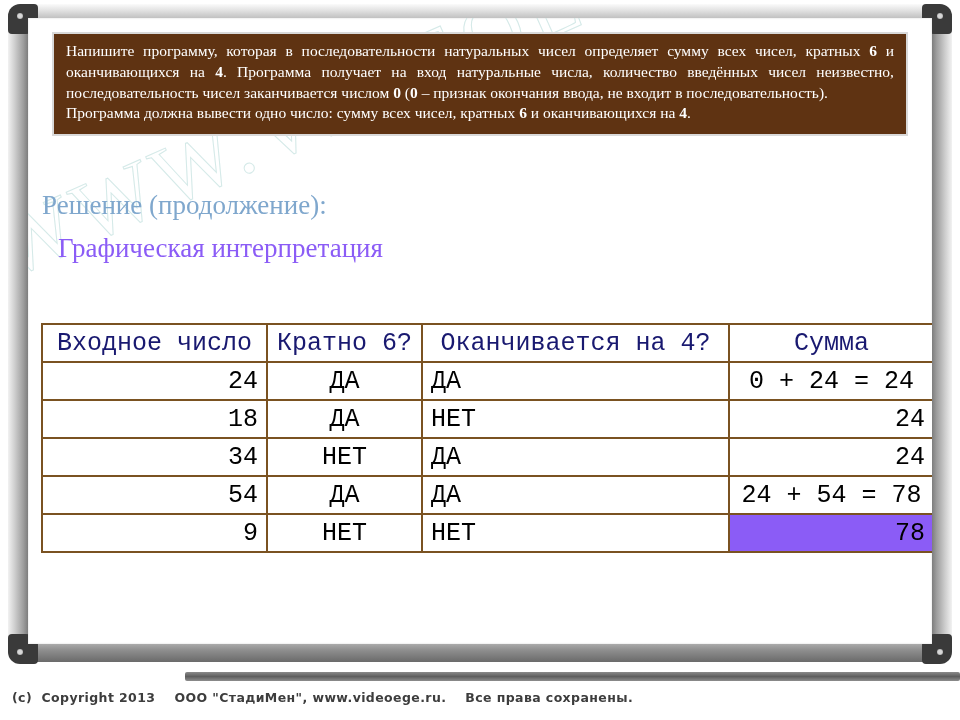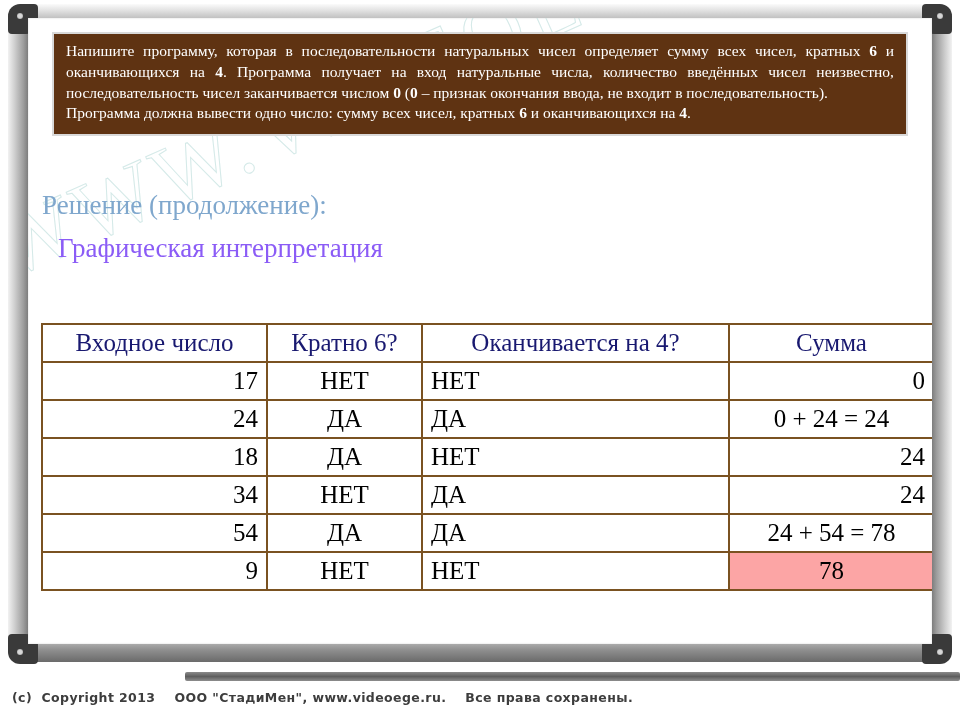--- a/index.html
+++ b/index.html
@@ -147,20 +147,21 @@
     color: #404040;
   }
   .accent-green { color: #1e7a4c; }
 
   
   .tbl-wrap {
     position: absolute;
     left: 13px;
     top: 305px;
     width: 892px;
+    font-family: Liberation Mono, monospace;
   }
   table.data {
     border-collapse: collapse;
     width: 892px;
     table-layout: fixed;
     background: #ffffff;
   }
   table.data td, table.data th {
     border: 2px solid #7a5221;
     padding: 1px 8px;
@@ -176,21 +177,21 @@
   }
   .col-a { width: 225px; }
   .col-b { width: 155px; }
   .col-c { width: 307px; }
   .col-d { width: 205px; }
   .cell-num { text-align: right; padding-right: 26px; }
   .cell-mid { text-align: center; }
   .cell-word { text-align: left; padding-left: 14px; }
   .cell-sum { text-align: right; padding-right: 10px; }
   .cell-sum-expr { text-align: center; }
-  .hl { background: #fca5a5; text-align: center; }
+  .hl { background: #8b5cf6; }
 
   
   .line-end {
     position: absolute;
     left: 14px;
     top: 606px;
     font-size: 27px;
     color: #404040;
   }
 
@@ -255,26 +256,20 @@
           <thead>
             <tr>
               <th>Входное число</th>
               <th>Кратно 6?</th>
               <th>Оканчивается на 4?</th>
               <th>Сумма</th>
             </tr>
           </thead>
           <tbody>
               <tr>
-                <td class="cell-num">17</td>
-                <td class="cell-mid">НЕТ</td>
-                <td class="cell-word">НЕТ</td>
-                <td class="cell-sum">0</td>
-              </tr>
-              <tr>
                 <td class="cell-num">24</td>
                 <td class="cell-mid">ДА</td>
                 <td class="cell-word">ДА</td>
                 <td class="cell-sum-expr">0 + 24 = 24</td>
               </tr>
               <tr>
                 <td class="cell-num">18</td>
                 <td class="cell-mid">ДА</td>
                 <td class="cell-word">НЕТ</td>
                 <td class="cell-sum">24</td>

